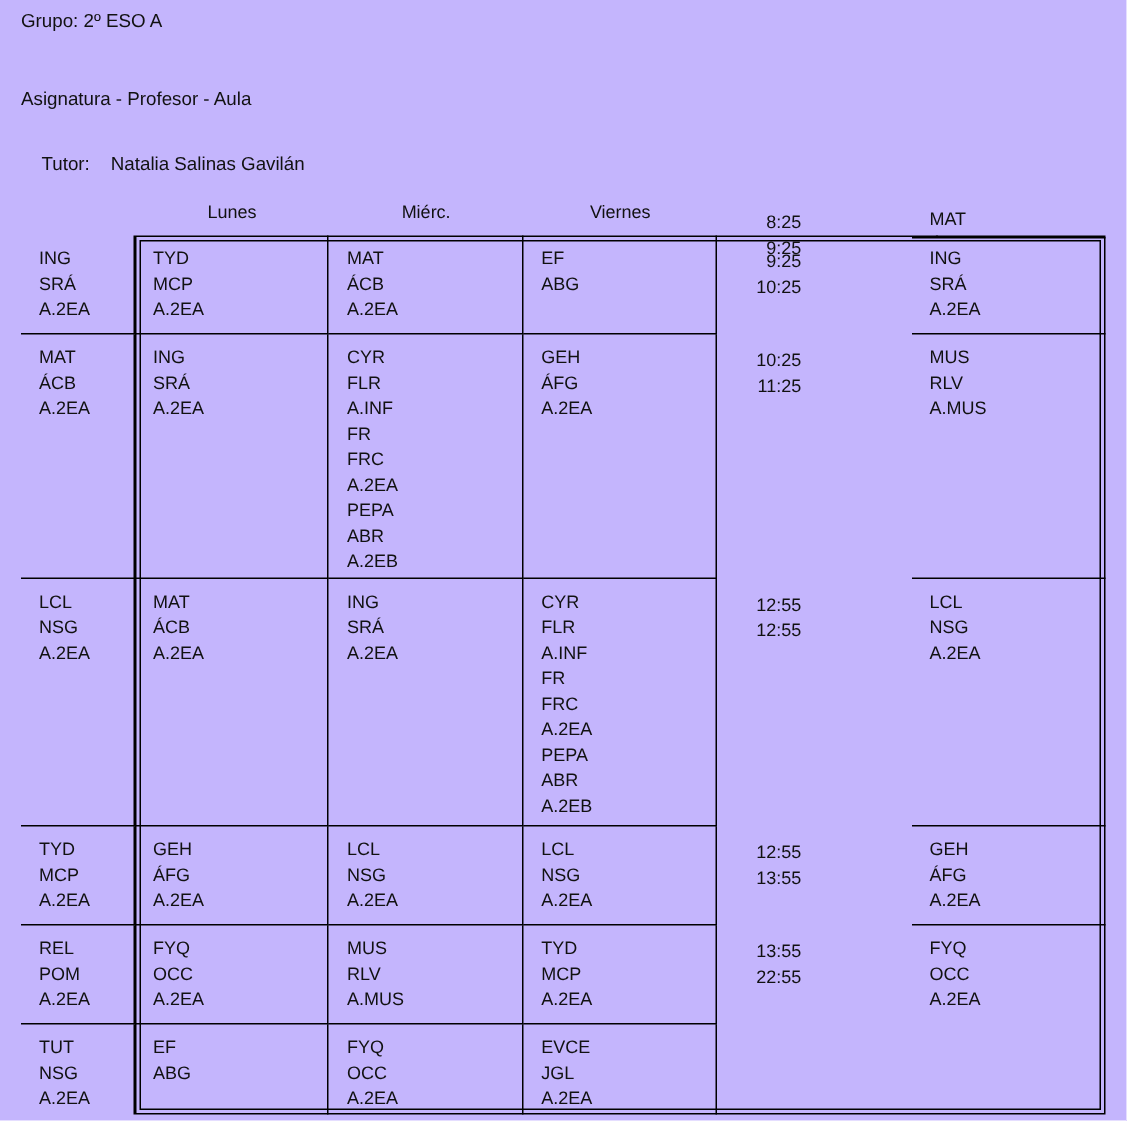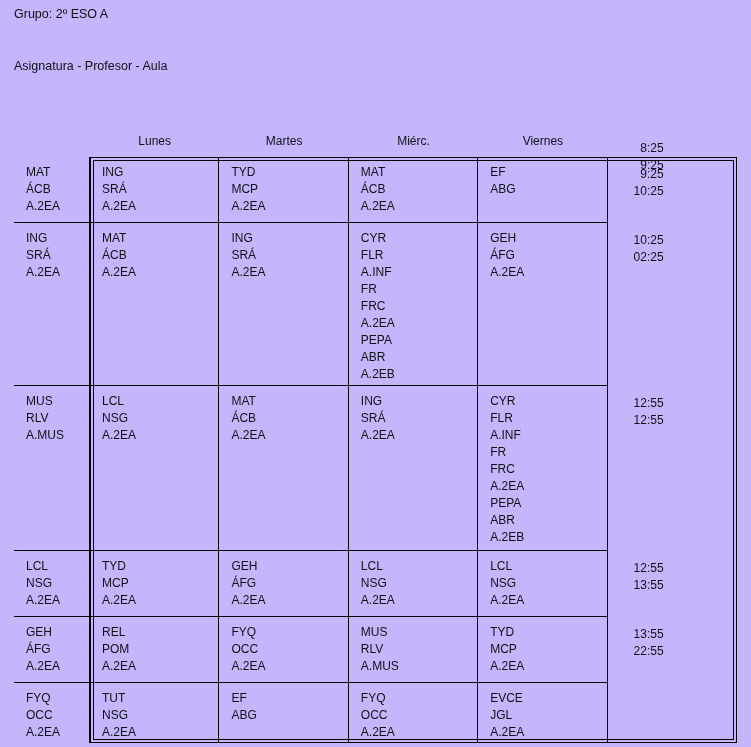--- a/index.html
+++ b/index.html
@@ -88,27 +88,29 @@
 </style>
 </head>
 <body>
 
 <div class="page">
 
   <div class="hdr-line hdr-group">Grupo: 2º ESO A</div>
 
   <div class="hdr-line hdr-legend">Asignatura - Profesor - Aula</div>
 
+  <div class="hdr-line hdr-tutor">
+    <span>Tutor:</span><span class="tutor-name">Natalia Salinas Gavilán</span>
+  </div>
 
   <div class="sheet">
     <div class="grid" id="grid">
       <div class="corner"></div>
 
     <div class="day-h">Lunes</div>
-        <div class="day-h">Martes</div>
         <div class="day-h">Miérc.</div>
         <div class="day-h">Viernes</div>
         <div class="time-cell">
     <div>8:25</div>
     <div>9:25</div>
   </div>
         <div class="cell">
           <div class="cell-line">MAT</div>
           <div class="cell-line">ÁCB</div>
           <div class="cell-line">A.2EA</div>
@@ -162,21 +164,21 @@
           <div class="cell-line">ABR</div>
           <div class="cell-line">A.2EB</div>
         </div>
         <div class="cell">
           <div class="cell-line">GEH</div>
           <div class="cell-line">ÁFG</div>
           <div class="cell-line">A.2EA</div>
         </div>
         <div class="time-cell">
     <div>10:25</div>
-    <div>02:25</div>
+    <div>11:25</div>
   </div>
         <div class="cell">
           <div class="cell-line">MUS</div>
           <div class="cell-line">RLV</div>
           <div class="cell-line">A.MUS</div>
         </div>
         <div class="cell">
           <div class="cell-line">LCL</div>
           <div class="cell-line">NSG</div>
           <div class="cell-line">A.2EA</div>

